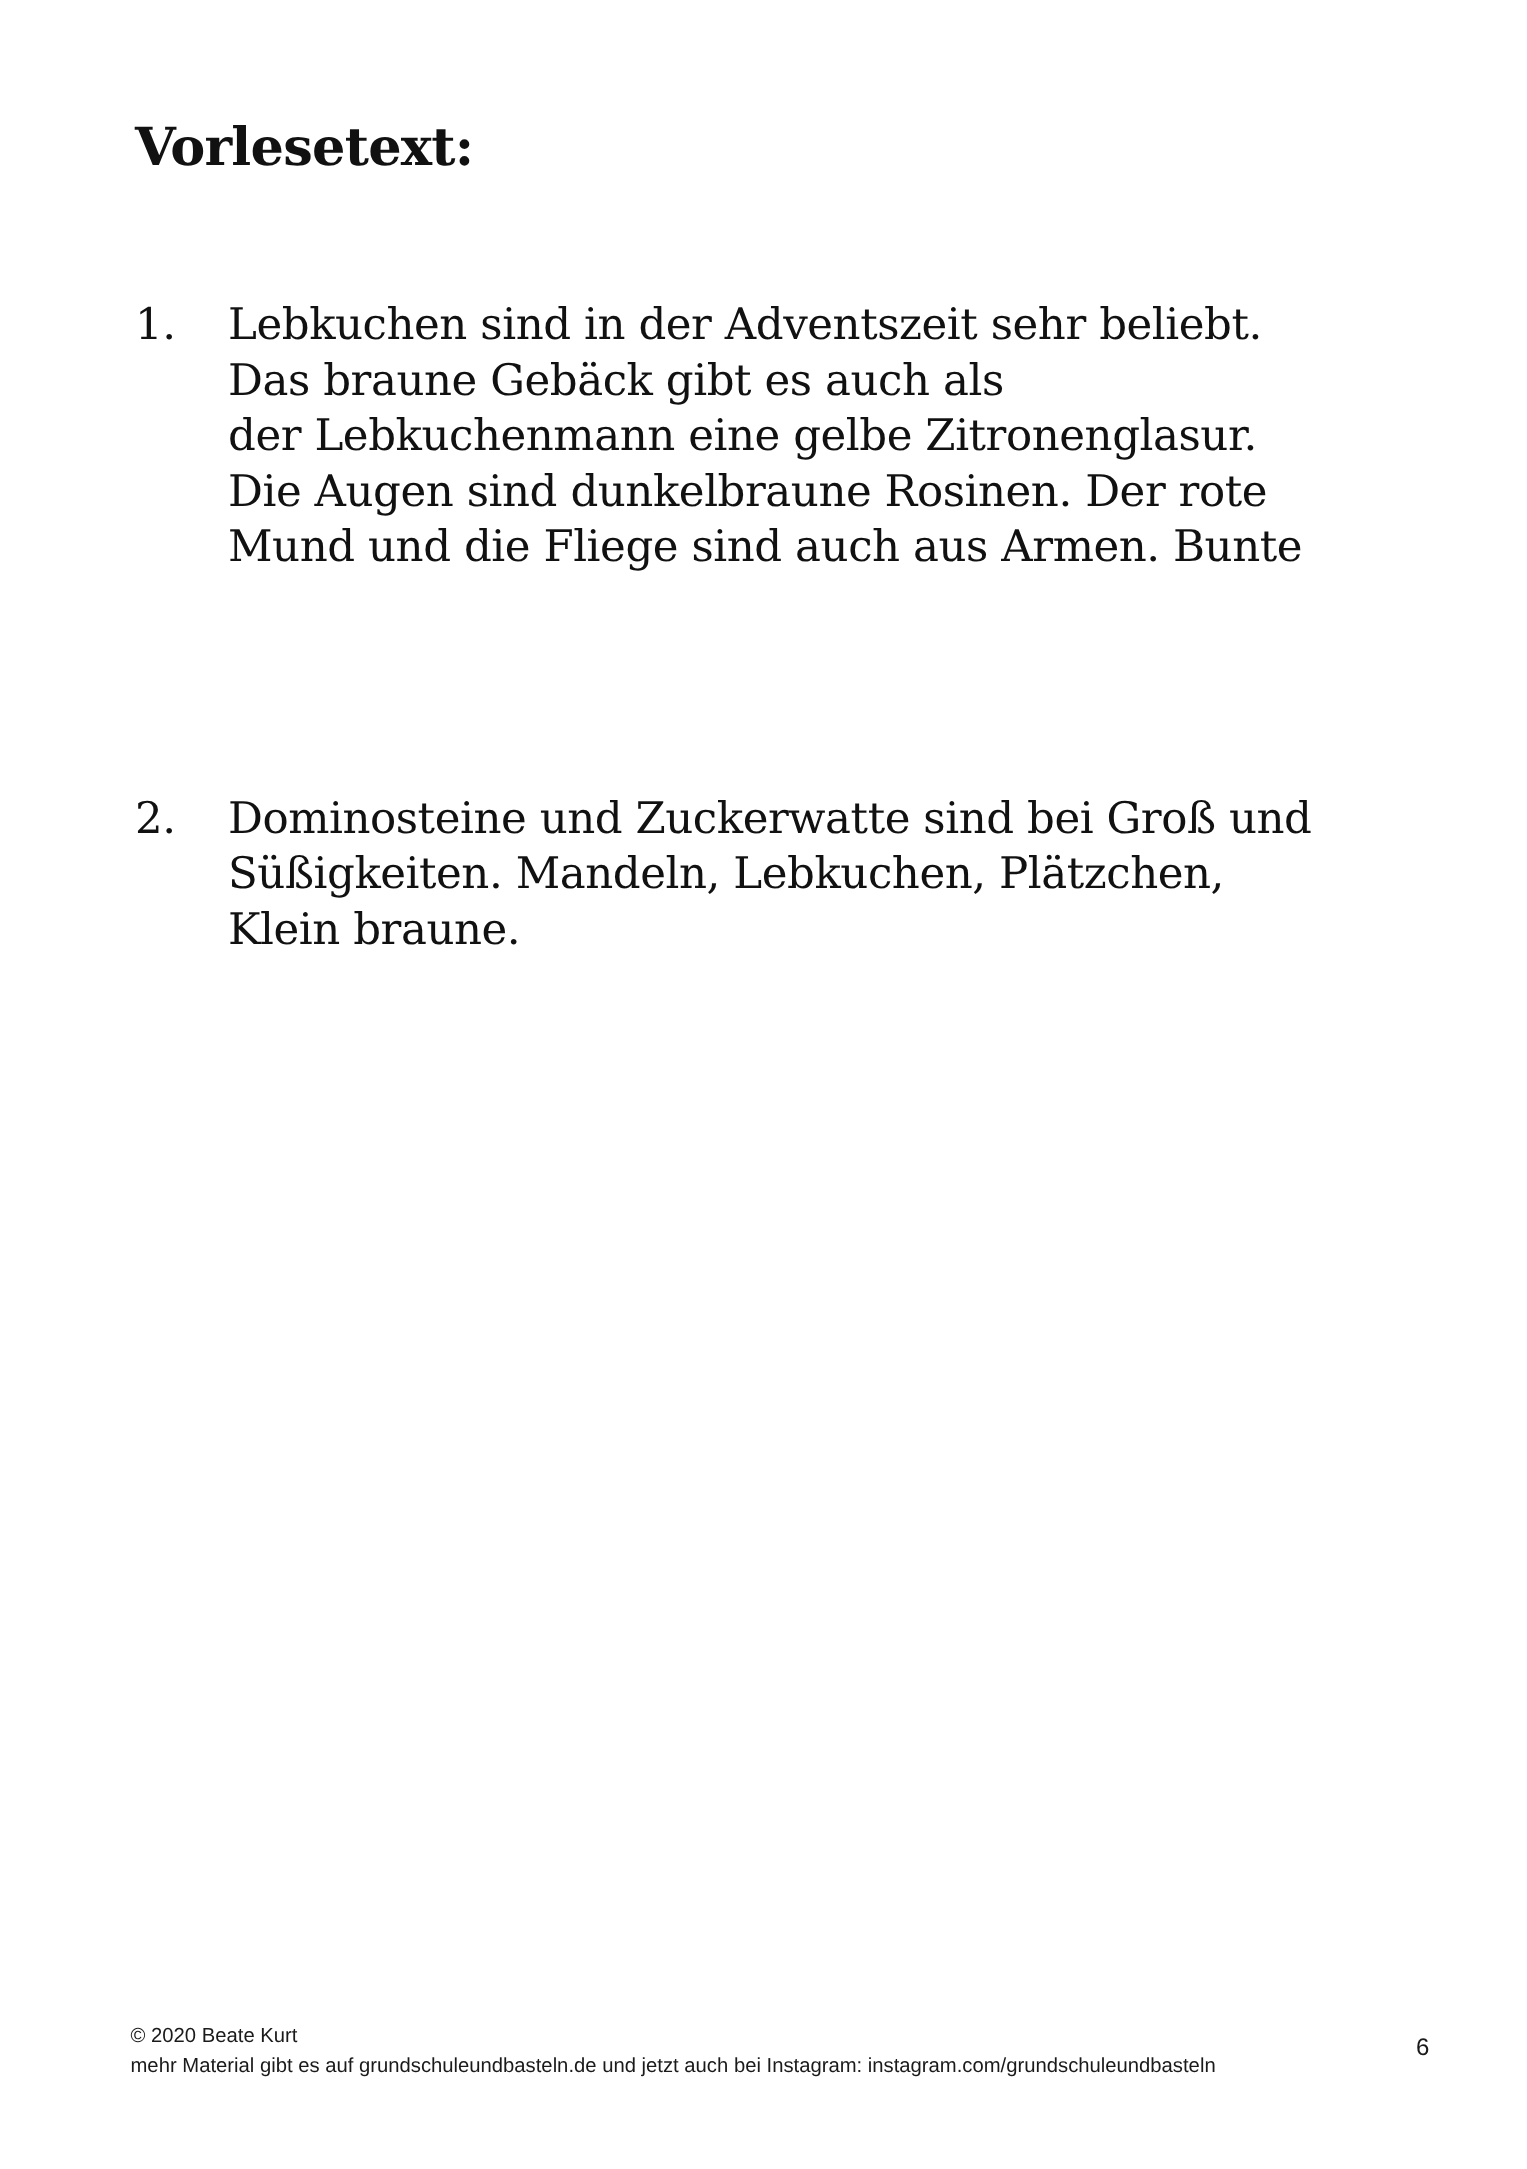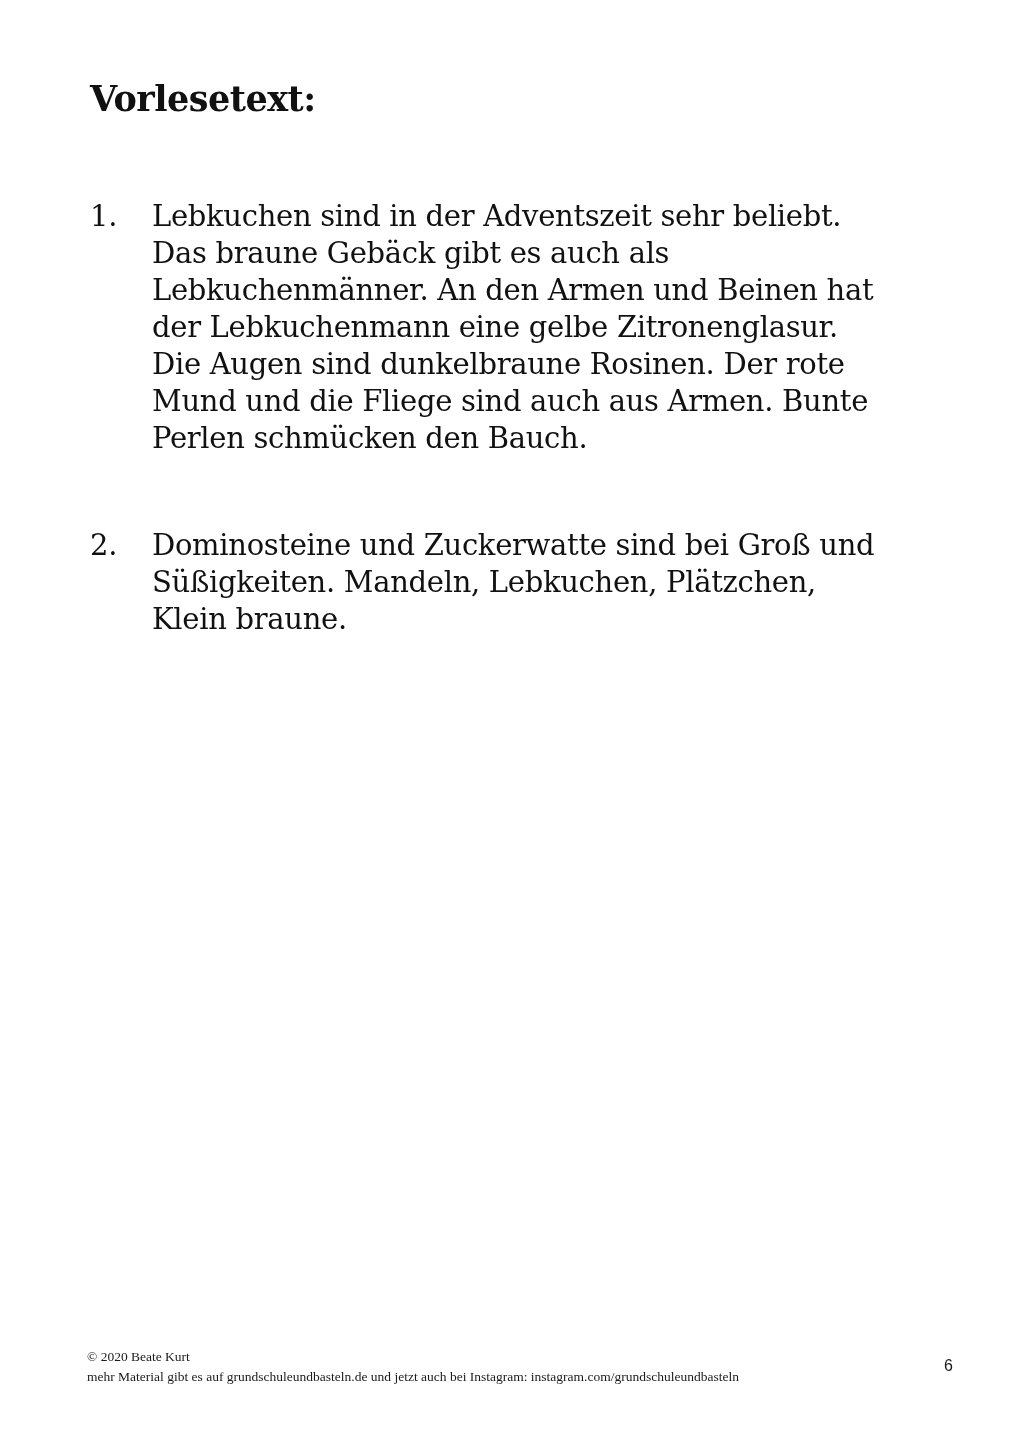--- a/index.html
+++ b/index.html
@@ -43,21 +43,21 @@
   }
   .read-item .lines {
     flex: 1 1 auto;
   }
   #item-1 { top: 198px; }
   #item-2 { top: 527px; }
   .footer-block {
     position: absolute;
     left: 87px;
     top: 1347px;
-    font-family: Liberation Serif, serif;
+    font-family: Liberation Sans, sans-serif;
     font-size: 13.5px;
     line-height: 19.5px;
     color: #1a1a1a;
     white-space: nowrap;
   }
   .page-number {
     position: absolute;
     left: 944px;
     top: 1357px;
     font-family: "Liberation Sans", sans-serif;
@@ -70,25 +70,23 @@
 
 <div class="page">
 
   <h1 class="title">Vorlesetext:</h1>
 
   <div class="read-item" id="item-1">
     <div class="num">1.</div>
     <div class="lines">
       <div>Lebkuchen sind in der Adventszeit sehr beliebt.</div>
       <div>Das braune Gebäck gibt es auch als</div>
-      <div>Lebkuchenmänner. An den Armen und Beinen hat</div>
       <div>der Lebkuchenmann eine gelbe Zitronenglasur.</div>
       <div>Die Augen sind dunkelbraune Rosinen. Der rote</div>
       <div>Mund und die Fliege sind auch aus Armen. Bunte</div>
-      <div>Perlen schmücken den Bauch.</div>
     </div>
   </div>
 
   <div class="read-item" id="item-2">
     <div class="num">2.</div>
     <div class="lines">
       <div>Dominosteine und Zuckerwatte sind bei Groß und</div>
       <div>Süßigkeiten. Mandeln, Lebkuchen, Plätzchen,</div>
       <div>Klein braune.</div>
     </div>

